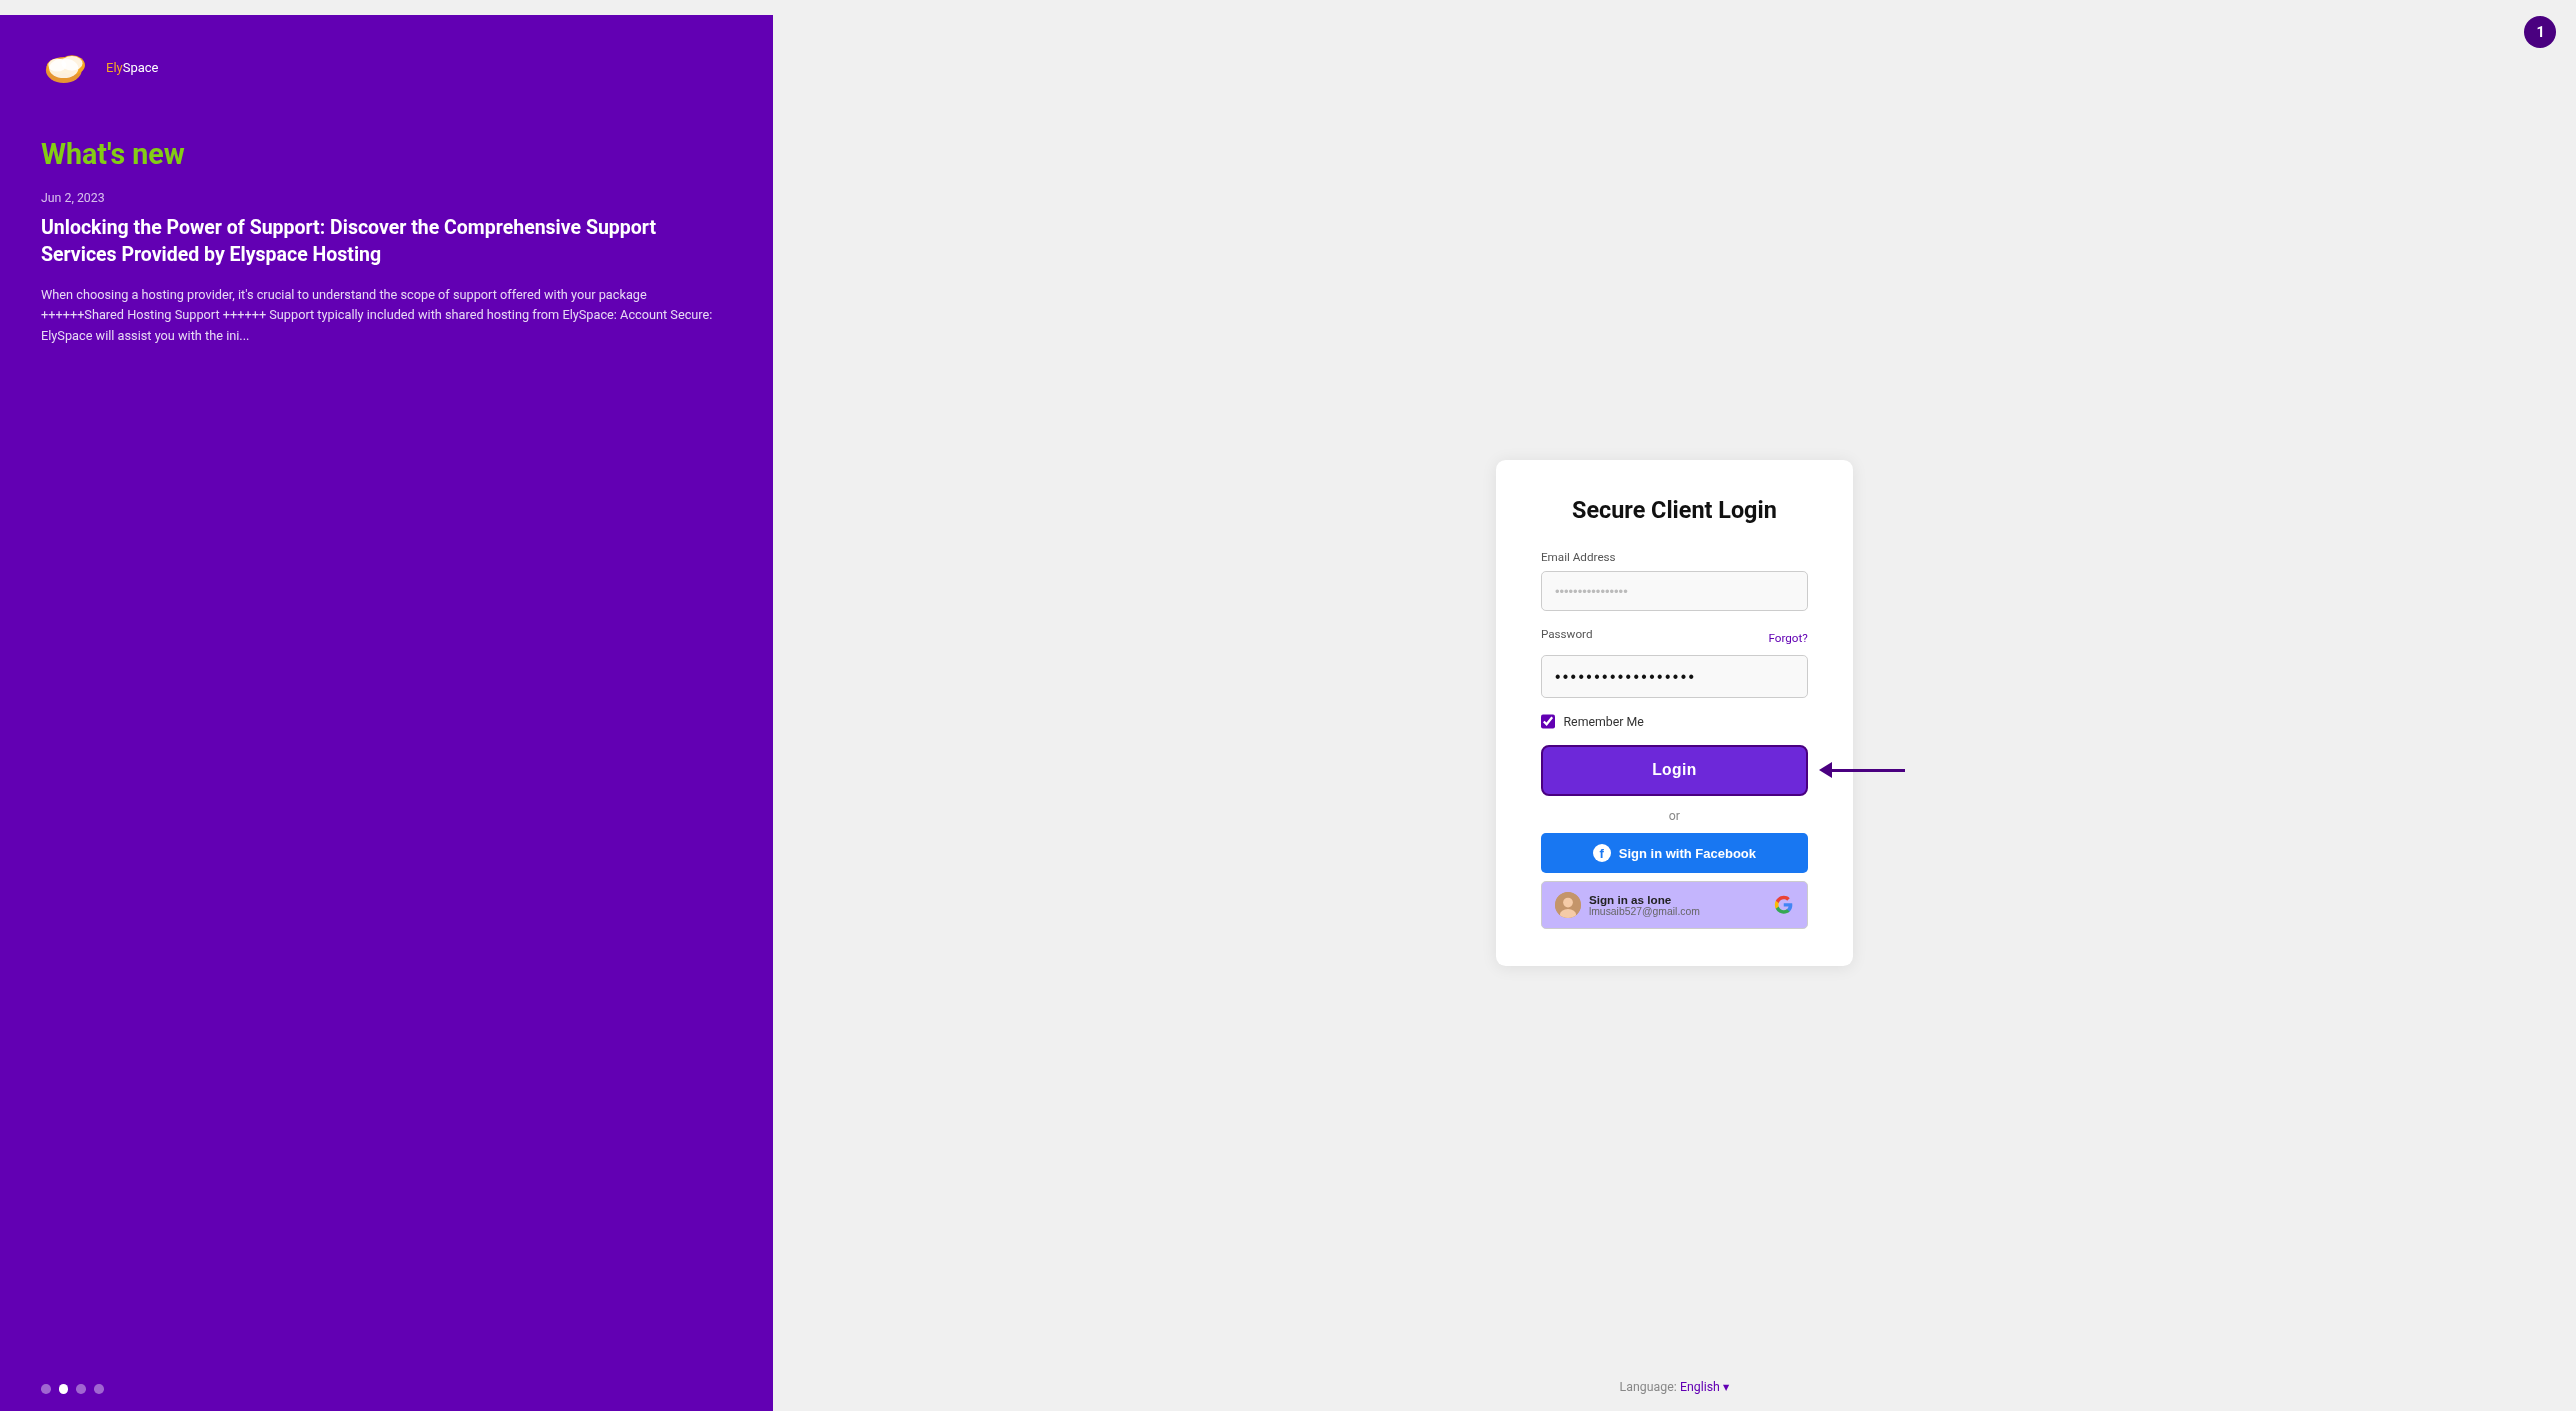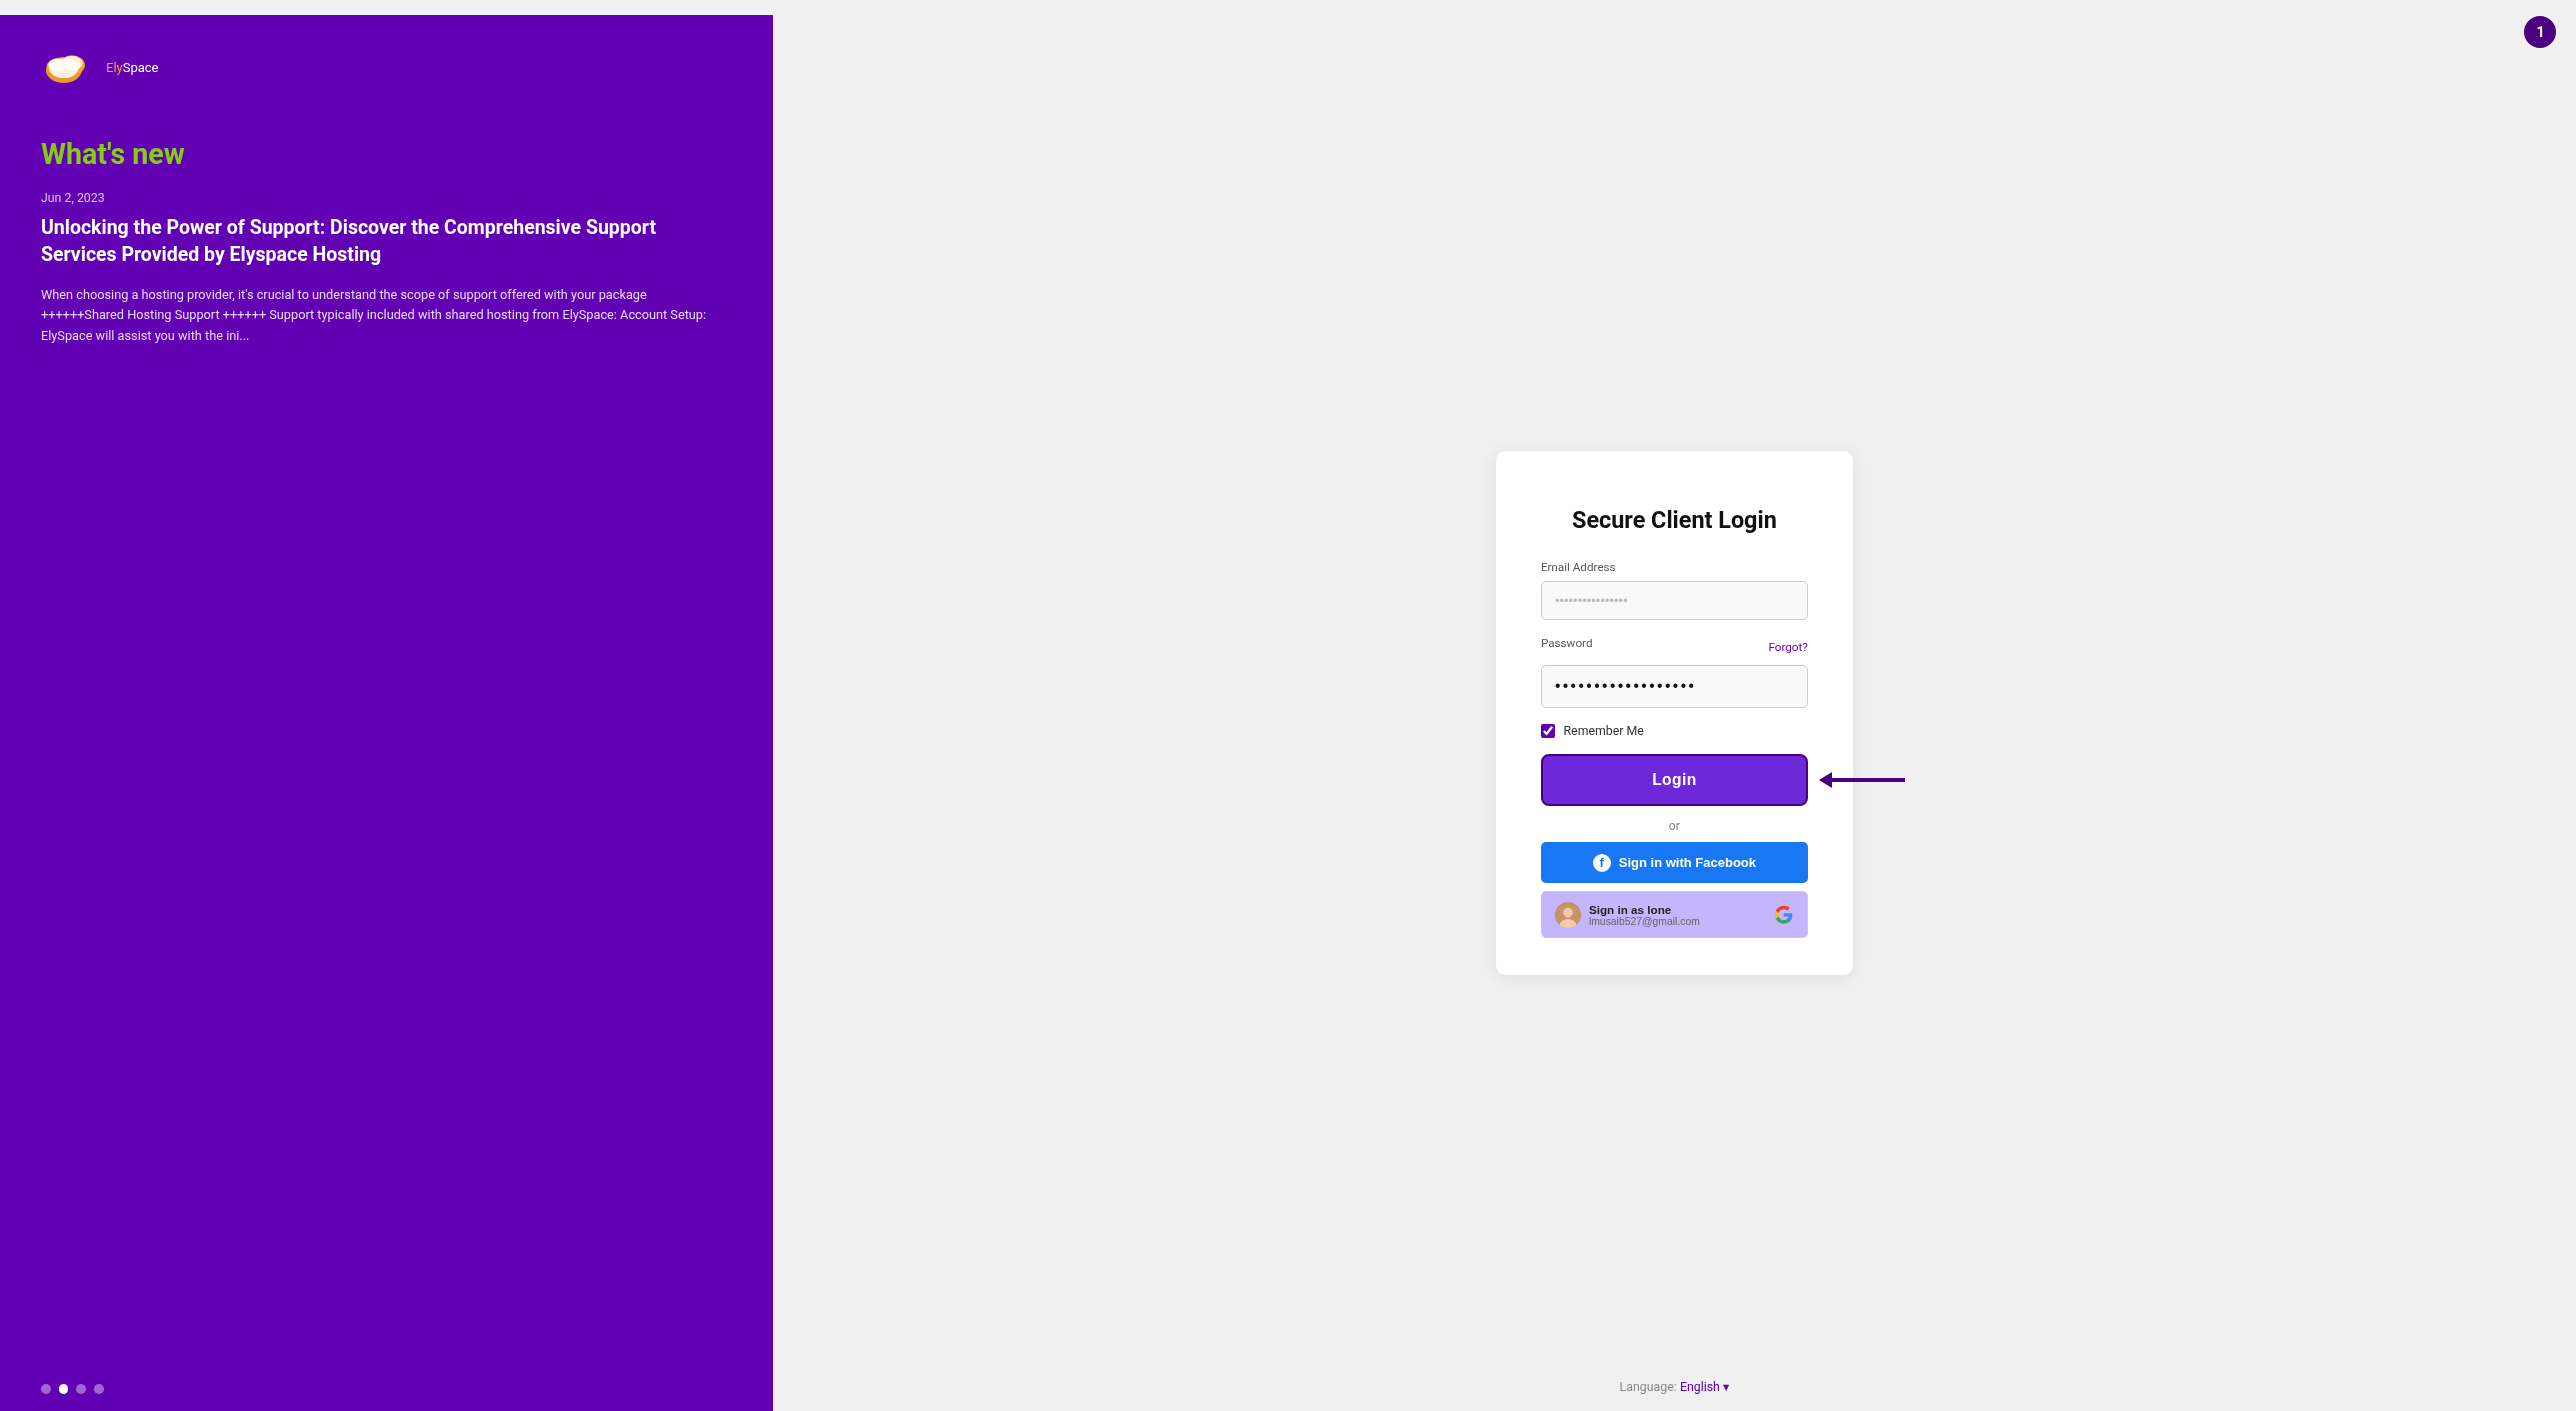--- a/index.html
+++ b/index.html
@@ -117,21 +117,21 @@
       align-items: center;
       justify-content: center;
       font-size: 1.1rem;
       font-weight: 700;
     }
 
     
     .login-card {
       background: #ffffff;
       border-radius: 9.7px;
-      padding: 55px 45px 37px;
+      padding: 36px 45px 37px;
       width: 357px;
       box-shadow: 0 1.6px 16px rgba(0,0,0,0.08);
       position: relative;
     }
 
     .login-title {
       font-size: 1.8rem;
       font-weight: 700;
       color: #111111;
       text-align: center;
@@ -370,21 +370,21 @@
     </svg>
     <div>
       <span class="logo-ely">Ely</span><span class="logo-space">Space</span>
     </div>
   </div>
 
   <div class="whats-new-section">
     <h2 class="whats-new-title">What's new</h2>
     <p class="article-date">Jun 2, 2023</p>
     <h3 class="article-title">Unlocking the Power of Support: Discover the Comprehensive Support Services Provided by Elyspace Hosting</h3>
-    <p class="article-excerpt">  When choosing a hosting provider, it's crucial to understand the scope of support offered with your package    ++++++Shared Hosting Support ++++++ Support typically included with shared hosting from ElySpace: Account Setup: ElySpace will assist you with the ini...</p>
+    <p class="article-excerpt">  When choosing a hosting provider, it's crucial to understand the scope of support offered with your package    ++++++Shared Hosting Support ++++++ Support typically included with shared hosting from ElySpace: Account Secure: ElySpace will assist you with the ini...</p>
   </div>
 
   <div class="carousel-dots">
     <div class="dot"></div>
     <div class="dot active"></div>
     <div class="dot"></div>
     <div class="dot"></div>
   </div>
 </div>
 

